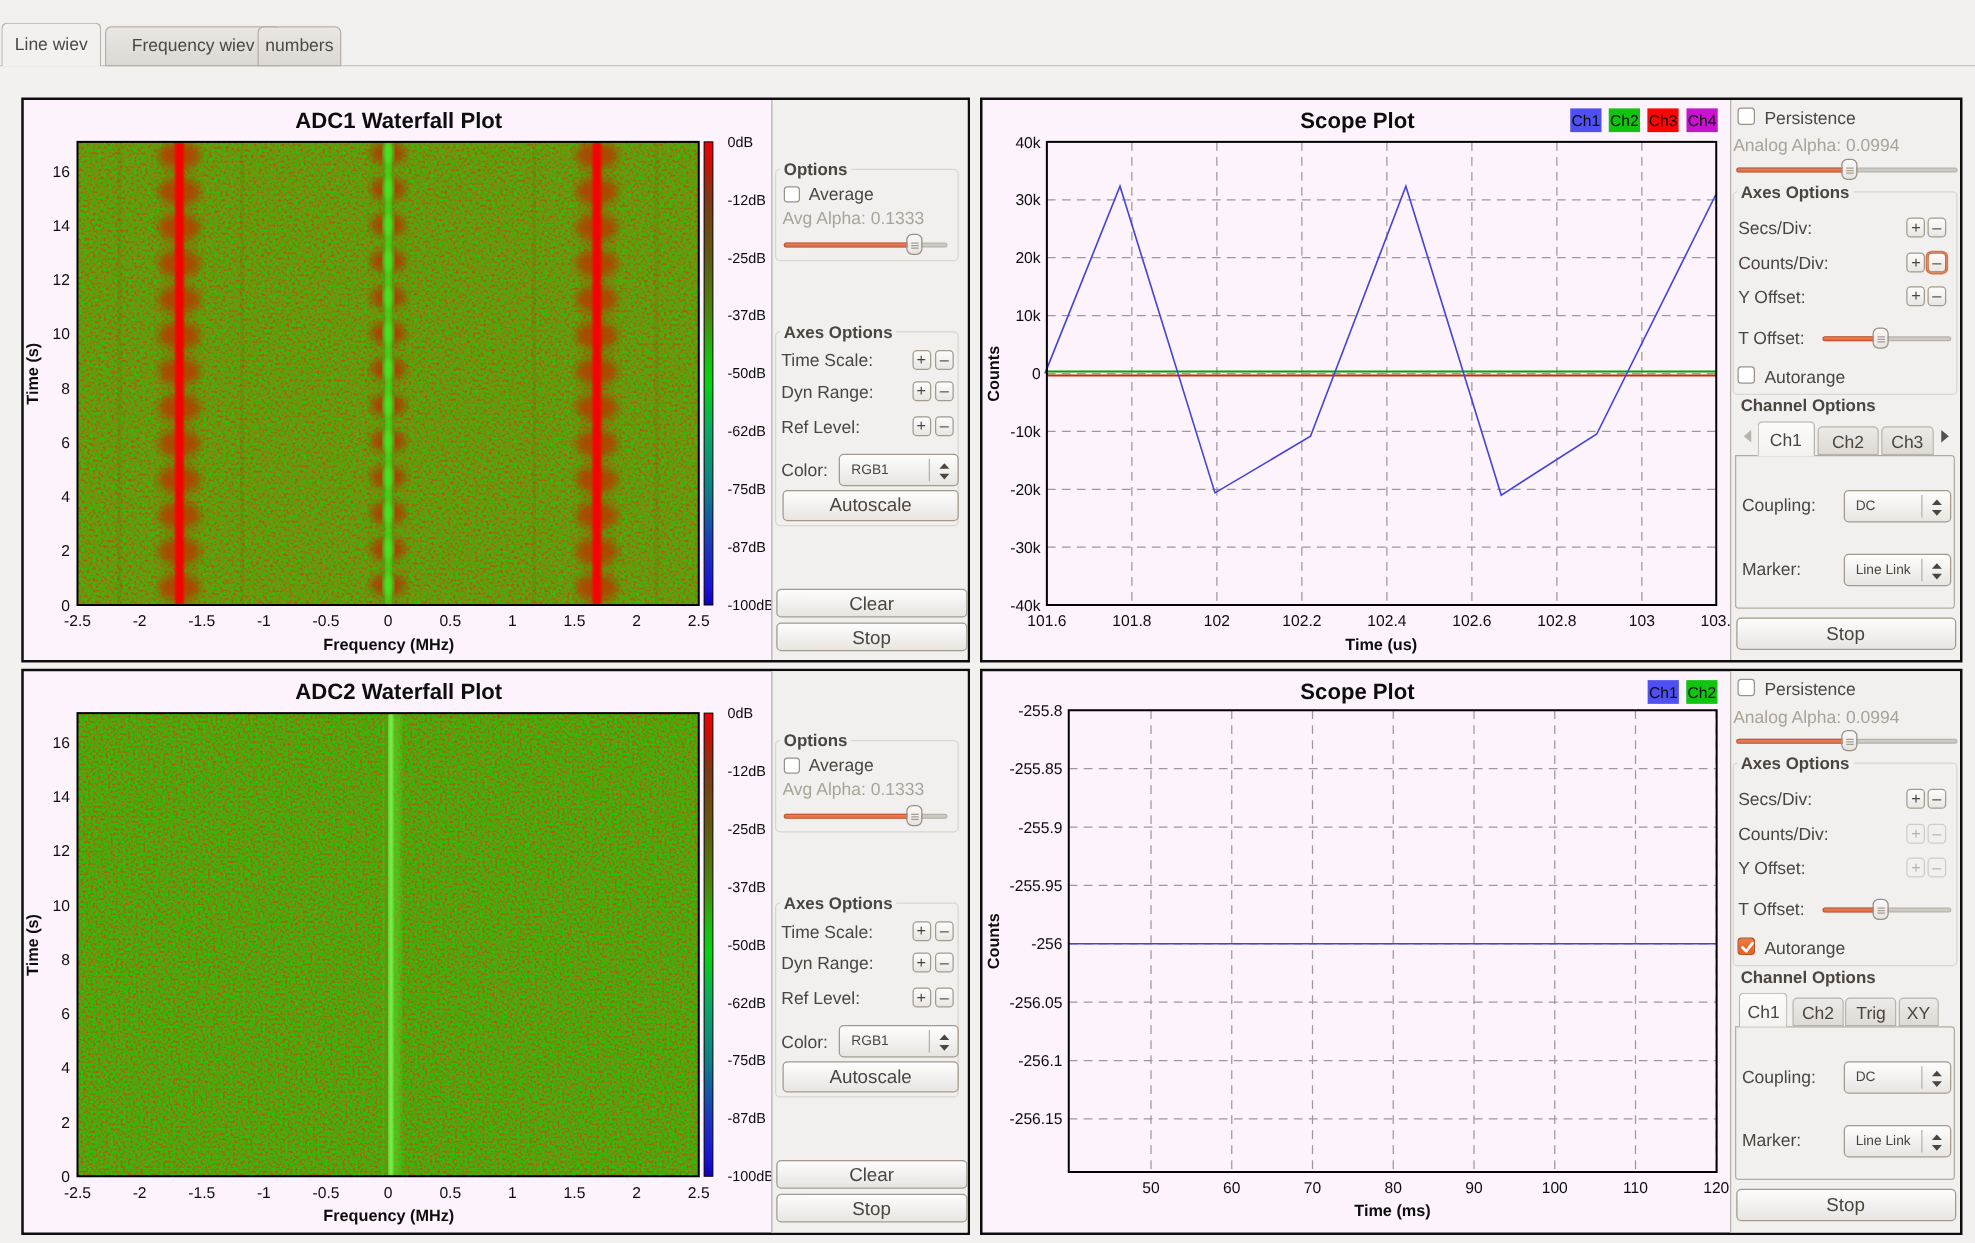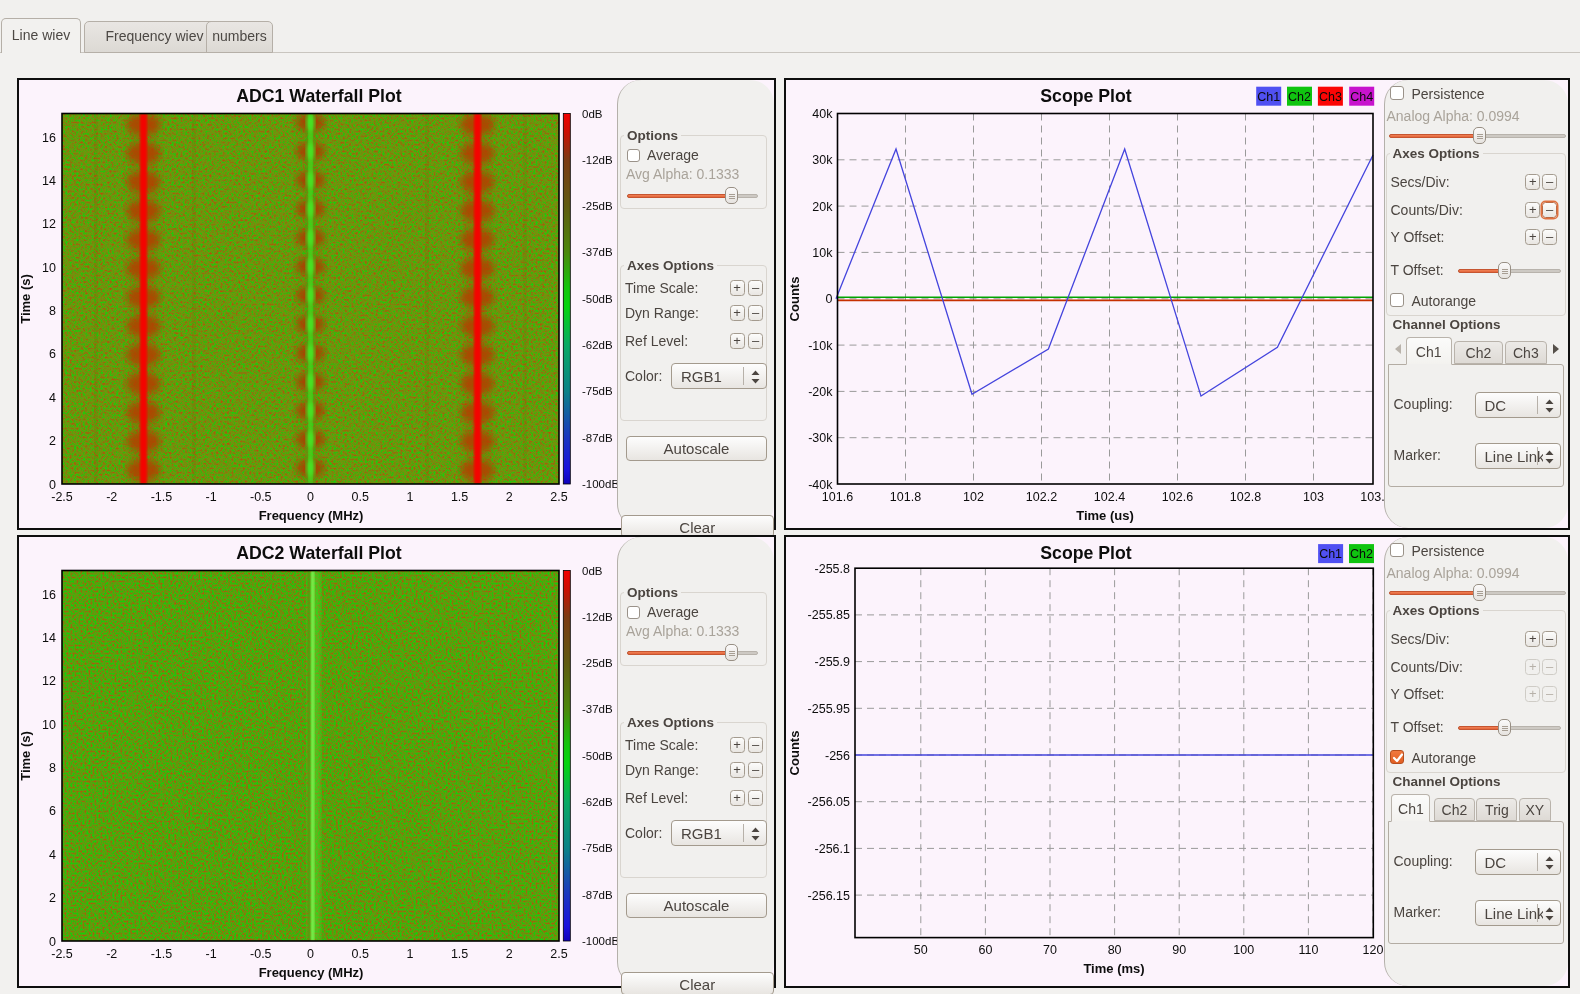--- a/index.html
+++ b/index.html
@@ -1,34 +1,34 @@
 <!DOCTYPE html>
 <html><head><meta charset="utf-8"><title>t</title><style>
 * { margin:0; padding:0; box-sizing:border-box; }
 html,body { width:1580px; height:994px; background:#f1f0ee; font-family:"Liberation Sans", sans-serif; overflow:hidden; }
 #app { position:relative; width:1580px; height:994px; }
 .qbox { position:absolute; border:2px solid #0e0e0e; background:#fcf3fc; }
-.panel { position:absolute; top:0; bottom:0; background:#f1f0ee; border-left:1px solid #b4b0aa;border-radius:24px; }
+.panel { position:absolute; top:0; bottom:0; background:#f1f0ee; border-left:1px solid #b4b0aa; }
 .lbl { position:absolute; font-size:14px; color:#4b4540; white-space:nowrap; }
 .lbl2 { position:absolute; font-size:14px; color:#4b4540; white-space:nowrap; }
 .glbl { position:absolute; font-size:14px; color:#a9a39a; white-space:nowrap; }
 .gtitle { position:absolute; font-size:13.5px; font-weight:bold; color:#4b4540; background:#f1f0ee; padding:0 3px; z-index:3; white-space:nowrap; }
 .group { position:absolute; border:1px solid #d9d5cf; border-radius:4px; }
 .cb { position:absolute; background:#fff; border:1px solid #9a9289; border-radius:3px; }
 .cbc { position:absolute; background:linear-gradient(#f0793f,#e25f22); border:1px solid #b54e1e; border-radius:3px; }
 .strack { position:absolute; background:#cdc9c3; border-radius:3px; border:1px solid #b8b3ac; }
 .sfill { position:absolute; background:linear-gradient(#ef8256,#e4653a); border-radius:3px; border:1px solid #c65530; }
 .sknob { position:absolute; width:13px; height:17px; background:linear-gradient(#fbfafa,#e6e3df); border:1px solid #988f84; border-radius:5px; }
 .sknob::after { content:""; position:absolute; left:3px; top:6px; width:6px; height:1px; background:#a79e93; box-shadow:0 2px 0 #a79e93, 0 4px 0 #a79e93; }
 .spin { position:absolute; width:15px; height:16px; background:linear-gradient(#fcfcfb,#e9e6e2); border:1px solid #a49b8f; border-radius:3.5px; font-size:13px; color:#4b4540; text-align:center; line-height:14px; }
 .spin.foc { border-color:#bd6a44; box-shadow:0 0 0 1.5px #e0703e; }
 .spin.dis { background:#f1f0ee; border-color:#cfccc6; color:#b7b1a9; }
-.btn { position:absolute; background:linear-gradient(#fdfdfd,#e8e5e1); border:1px solid #a39a8d; border-radius:4px; font-size:15px; color:#4b4540; text-align:center;margin-top:44px; }
+.btn { position:absolute; background:linear-gradient(#fdfdfd,#e8e5e1); border:1px solid #a39a8d; border-radius:4px; font-size:15px; color:#4b4540; text-align:center; }
 .combo { position:absolute; background:linear-gradient(#fdfdfd,#e8e5e1); border:1px solid #a39a8d; border-radius:4px; }
-.ctext { position:absolute; left:9px; top:50%; transform:translateY(-50%); font-size:15px; color:#4b4540; white-space:nowrap; overflow:hidden; max-width:70%; }
+.ctext { position:absolute; left:9px; top:50%; transform:translateY(-50%); font-size:11px; color:#4b4540; white-space:nowrap; overflow:hidden; max-width:70%; }
 .csep { position:absolute; top:3px; bottom:3px; width:1px; background:#b7b1a9; }
 .carr { position:absolute; }
 .cframe { position:absolute; border:1px solid #b3aca3; border-radius:0 3px 3px 3px; }
 .stab { position:absolute; background:linear-gradient(#eceae7,#dedad5); border:1px solid #b9b3ab; border-radius:4px 4px 0 0; font-size:14px; color:#4b4540; text-align:center; z-index:2; }
 .stab.act { background:linear-gradient(#fbfbfa,#f3f2ef); border-bottom:1px solid #f1f0ee; z-index:4; }
 .mtab { position:absolute; background:linear-gradient(#e9e6e3,#dcd9d4); border:1px solid #b5afa7; border-radius:5px 5px 0 0; font-size:14px; color:#4c4844; text-align:center; }
 .mtab.act { background:#f2f1ef; border-bottom:none; height:35px; z-index:4; }
 </style></head><body>
 <div id="app">
     <div style="position:absolute;left:0;top:52px;width:1580px;height:942px;border-top:1px solid #c9c5bf;background:#f2f1ef"></div>

